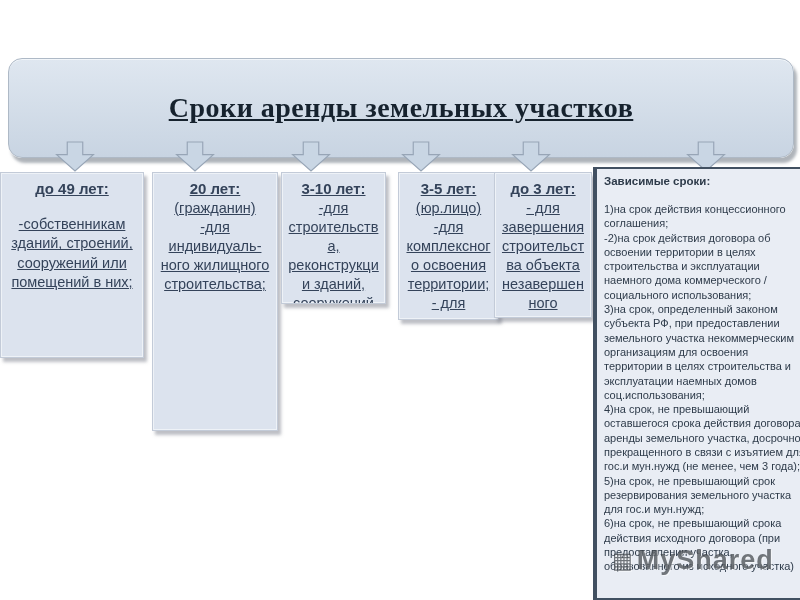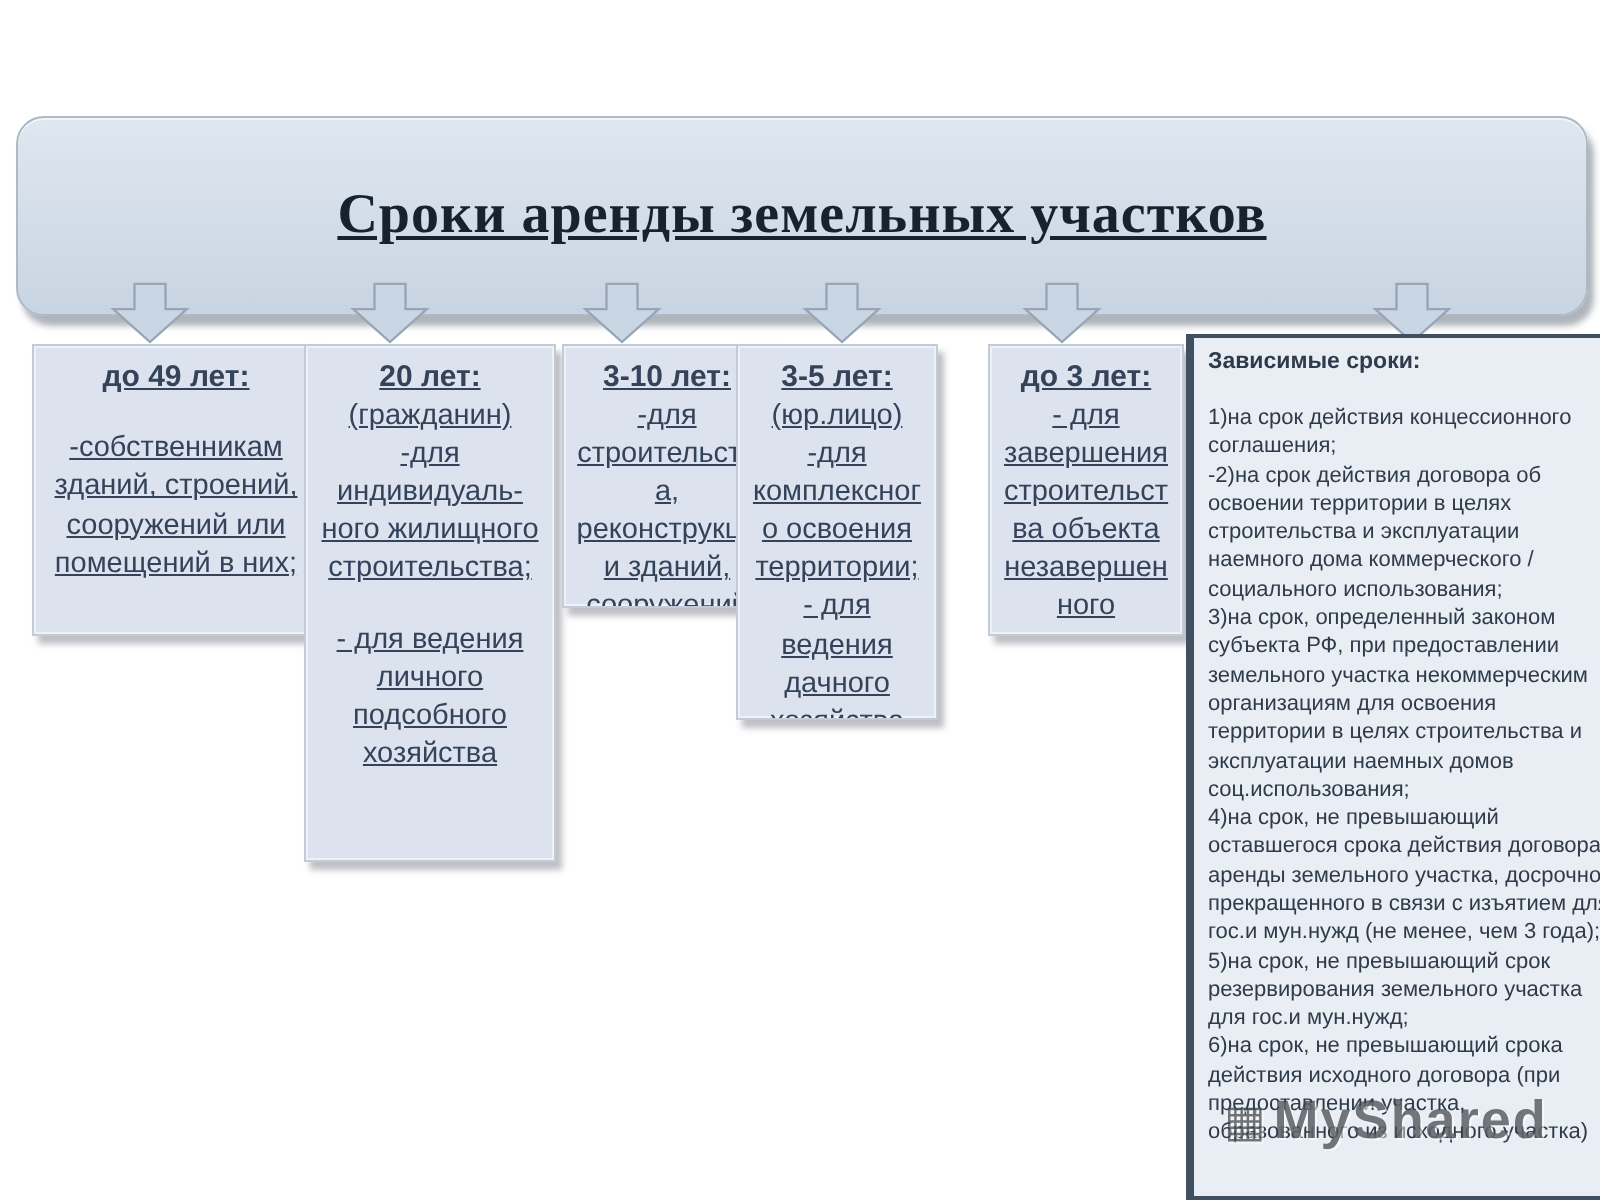--- a/index.html
+++ b/index.html
@@ -39,24 +39,24 @@
     padding:6px 4px;
     box-sizing:border-box;
     font-size:14.5px; line-height:1.32;
     word-break:break-word; overflow:hidden;
   }
   .col-heading { font-weight:bold; font-size:15px; text-decoration:underline; }
   .heading-gap .col-heading { margin-bottom:1.1em; }
   .para { text-decoration:underline; white-space:pre-line; }
   .gapped .para + .para { margin-top:1.15em; }
 
-  .c1 { left:16px;   width:144px; height:146px; }
+  .c1 { left:0;   width:144px; height:186px; }
   .c2 { left:152px; width:126px; height:259px; }
   .c3 { left:281px; width:105px; height:132px; }
-  .c4 { left:368px; width:101px; height:188px; }
+  .c4 { left:398px; width:101px; height:148px; }
   .c5 { left:494px; width:98px;  height:146px; }
 
   
   .dep-box {
     position:absolute; left:593px; top:167px; width:226px; height:433px;
     background:#e9edf4;
     border:2px solid #415061; border-left-width:4px;
     box-sizing:border-box;
     color:#2e3b4a;
     padding:5px 7px 4px 7px;
@@ -110,21 +110,20 @@
     <div>
         <div class="para">-собственникам зданий, строений, сооружений или помещений в них;</div>
       </div>
   </div>
 
   <div class="col-box c2 gapped">
     <div class="col-heading">20 лет:</div>
     <div>
         <div class="para">(гражданин)
 -для индивидуаль-ного жилищного строительства;</div>
-        <div class="para">- для ведения личного подсобного хозяйства</div>
       </div>
   </div>
 
   <div class="col-box c3">
     <div class="col-heading">3-10 лет:</div>
     <div>
         <div class="para">-для строительства, реконструкции зданий, сооружений</div>
       </div>
   </div>
 

